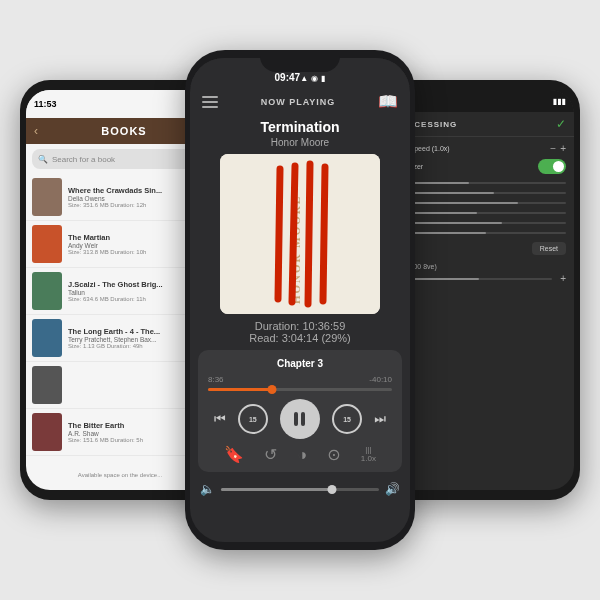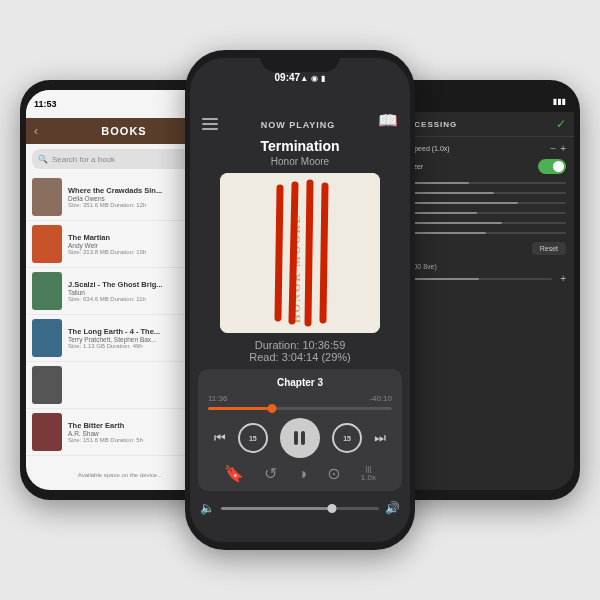--- a/index.html
+++ b/index.html
@@ -323,25 +323,24 @@
       display: flex;
       gap: 3px;
       align-items: center;
     }
     .center-status .icons span {
       color: #fff;
       font-size: 8px;
     }
     .center-header {
       display: flex;
-      align-items: flex-end;
+      align-items: center;
       justify-content: space-between;
       padding: 6px 12px;
       flex-shrink: 0;
-      margin-top: 19px;
     }
     .hamburger {
       display: flex;
       flex-direction: column;
       gap: 3px;
       cursor: pointer;
     }
     .hamburger span {
       width: 16px;
       height: 2px;
@@ -742,21 +741,21 @@
       </div>
 
       <div class="duration-info">
         <div class="dur-line">Duration: 10:36:59</div>
         <div class="dur-line">Read: 3:04:14 (29%)</div>
       </div>
 
       <div class="chapter-section">
         <div class="chapter-name">Chapter 3</div>
         <div class="time-row">
-          <span>11:36</span>
+          <span>8:36</span>
           <span>-40:10</span>
         </div>
         <div class="progress-bar">
           <div class="progress-fill"></div>
           <div class="progress-dot"></div>
         </div>
 
         <div class="controls-row">
 
           <div class="ctrl-btn small skip-prev">⏮</div>

